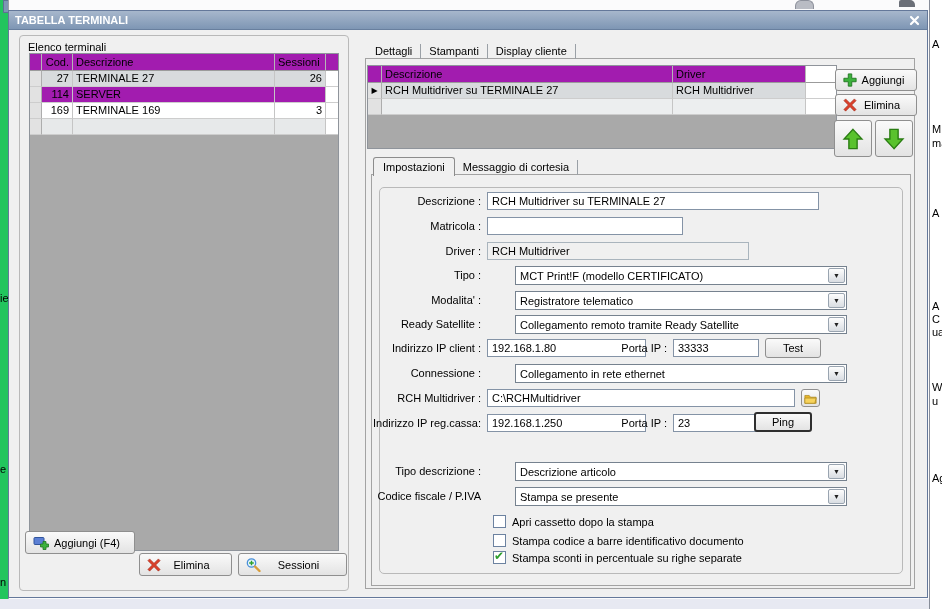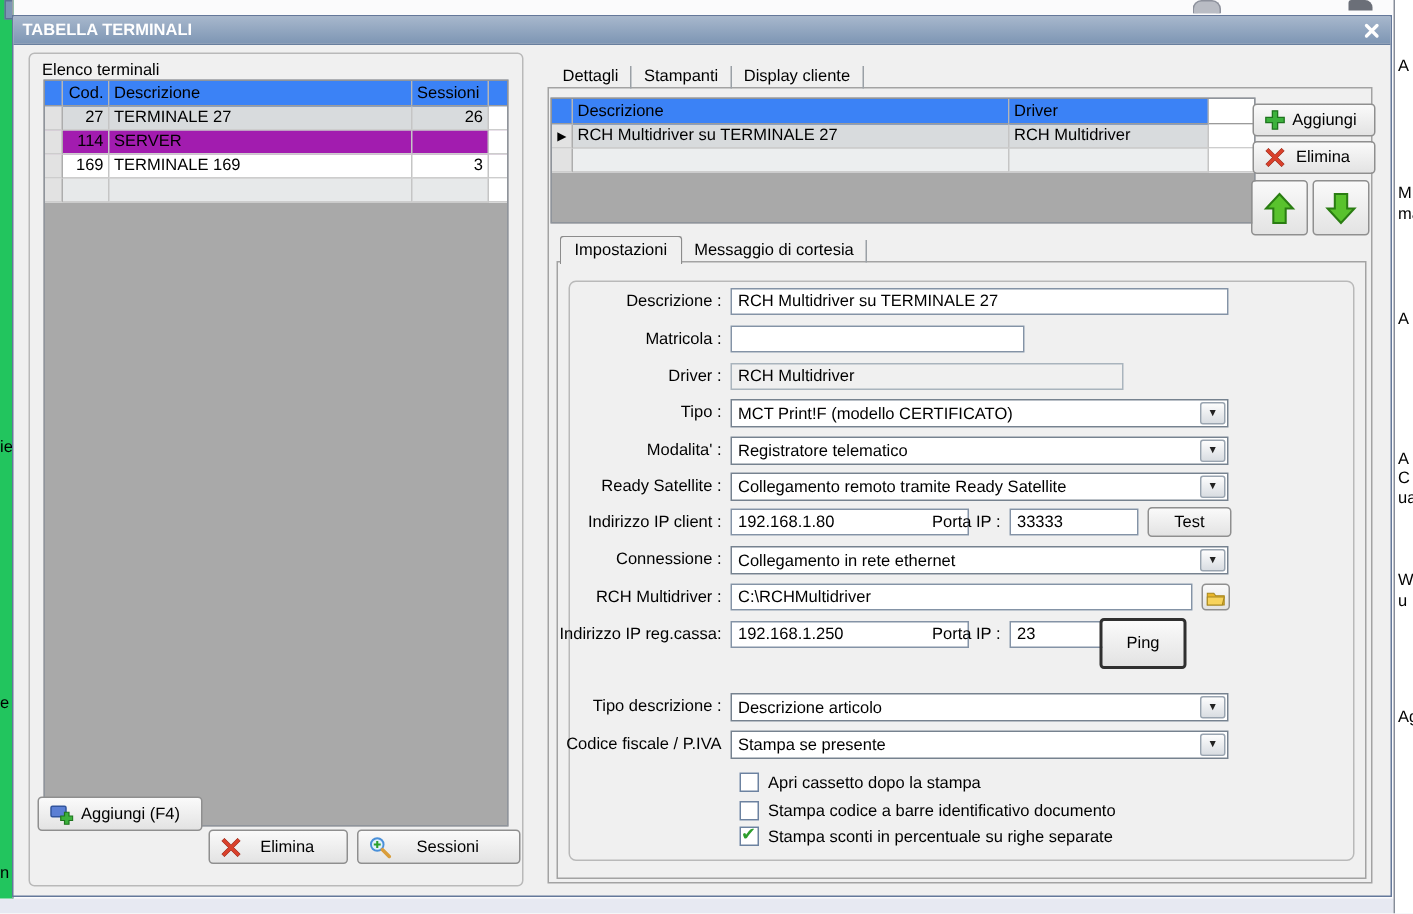--- a/index.html
+++ b/index.html
@@ -22,42 +22,42 @@
             display:flex;align-items:center;padding-left:6px;color:#fff;font-weight:bold;}
   .close-btn{position:absolute;right:6px;top:3px;width:14px;height:13px;display:flex;align-items:center;justify-content:center;cursor:default;}
   
   .groupbox{position:absolute;border:1px solid #b9b9b9;border-radius:4px;box-sizing:border-box;}
   .grouplabel{position:absolute;background:#f0f0f0;padding:0 3px;white-space:nowrap;}
   
   .grid{position:absolute;background:#a9a9a9;border:1px solid #8f949b;box-sizing:border-box;overflow:hidden;}
   .grow{display:flex;}
   .gcell{box-sizing:border-box;padding:1px 3px;border-right:1px solid #c5c5c5;border-bottom:1px solid #cdcdcd;
          white-space:nowrap;overflow:hidden;height:16px;line-height:13px;}
-  .ghead .gcell{background:#3b82f6;border-right:1px solid #b6b6b6;border-bottom:1px solid #9b9b9b;height:17px;line-height:14px;}
+  .ghead .gcell{background:#a21caf;border-right:1px solid #b6b6b6;border-bottom:1px solid #9b9b9b;height:17px;line-height:14px;}
   .gsel{background:#e2e2e2;border-right:1px solid #adadad;}
   .num{text-align:right;}
   
   .btn{position:absolute;box-sizing:border-box;background:linear-gradient(#fafafa,#e3e3e3);
        border:1px solid #8f8f8f;border-radius:3px;display:flex;align-items:center;justify-content:center;cursor:default;}
   .btn .bicon{position:absolute;left:7px;top:50%;transform:translateY(-50%);display:flex;}
   .btn-default{border:2px solid #2f2f2f;}
   
   .tabs{position:absolute;display:flex;align-items:flex-end;height:19px;}
   .tab{padding:1px 8px 2px 8px;border-right:1px solid #9aa0a6;white-space:nowrap;cursor:default;}
   .tab.active{background:#f0f0f0;border:1px solid #8c8c8c;border-bottom:none;border-radius:3px 3px 0 0;
               padding:3px 9px 3px 9px;margin-bottom:-1px;position:relative;z-index:3;}
   .tabpage{position:absolute;background:#f0f0f0;border:1px solid #a3a3a3;box-sizing:border-box;}
   
   .lbl{position:absolute;left:358px;width:114px;text-align:right;white-space:nowrap;line-height:18px;}
   .lbl2{position:absolute;width:64px;text-align:right;white-space:nowrap;line-height:18px;}
   .inp{position:absolute;height:18px;background:#fff;border:1px solid #8493a6;box-sizing:border-box;
        padding:1px 4px;line-height:14px;white-space:nowrap;overflow:hidden;}
   .ro{background:#f0f0f0;border-color:#a9b4bd;}
   .combo{position:absolute;height:19px;background:#fff;border:1px solid #76828f;box-sizing:border-box;
-         padding:2px 22px 1px 4px;line-height:14px;white-space:nowrap;overflow:hidden;}
+         padding:2px 22px 1px 4px;line-height:14px;white-space:nowrap;overflow:hidden;margin-left:28px;}
   .arrowbox{position:absolute;right:1px;top:1px;bottom:1px;width:17px;background:linear-gradient(#fdfdfd,#d9dde2);
             border:1px solid #99a4b0;border-radius:2px;display:flex;align-items:center;justify-content:center;
             font-size:7px;color:#222;box-sizing:border-box;}
   .cbrow{position:absolute;left:484px;display:flex;align-items:center;gap:6px;height:15px;}
   .cbox{width:13px;height:13px;background:#fff;border:1px solid #6c82a0;box-sizing:border-box;position:relative;flex:0 0 auto;}
   .cmark{position:absolute;left:0px;top:-3px;color:#2d9e2d;font-weight:bold;font-size:12px;}
   .marker{font-size:8px;line-height:13px;text-align:center;}
   svg{display:block;}
 </style>
 </head>
@@ -284,21 +284,21 @@
           <path d="M1 2.5 h5 l1.5 2 H14 v7 H1 Z" fill="#e8b52a" stroke="#a8871e" stroke-width="0.8"></path>
           <path d="M1 5.5 h13 l-1.5 6 H1 Z" fill="#f7d35c" stroke="#a8871e" stroke-width="0.8"></path>
         </svg>
       </span>
     </div>
 
     <div class="lbl" style="top:403px;">Indirizzo IP reg.cassa:</div>
     <div class="inp" style="left:478px;top:403px;width:159px;">192.168.1.250</div>
     <div class="lbl2" style="left:594px;top:403px;">Porta IP :</div>
     <div class="inp" style="left:664px;top:403px;width:86px;">23</div>
-    <div class="btn btn-default" style="left:724px;top:401px;width:58px;height:34px;">
+    <div class="btn btn-default" style="left:745px;top:401px;width:58px;height:20px;">
       <span>Ping</span>
     </div>
 
     <div class="lbl" style="top:451px;">Tipo descrizione :</div>
     <div class="combo" style="left:478px;top:451px;width:332px;">
       <span>Descrizione articolo</span>
       <span class="arrowbox">▼</span>
     </div>
 
     <div class="lbl" style="top:476px;">Codice fiscale / P.IVA</div>

